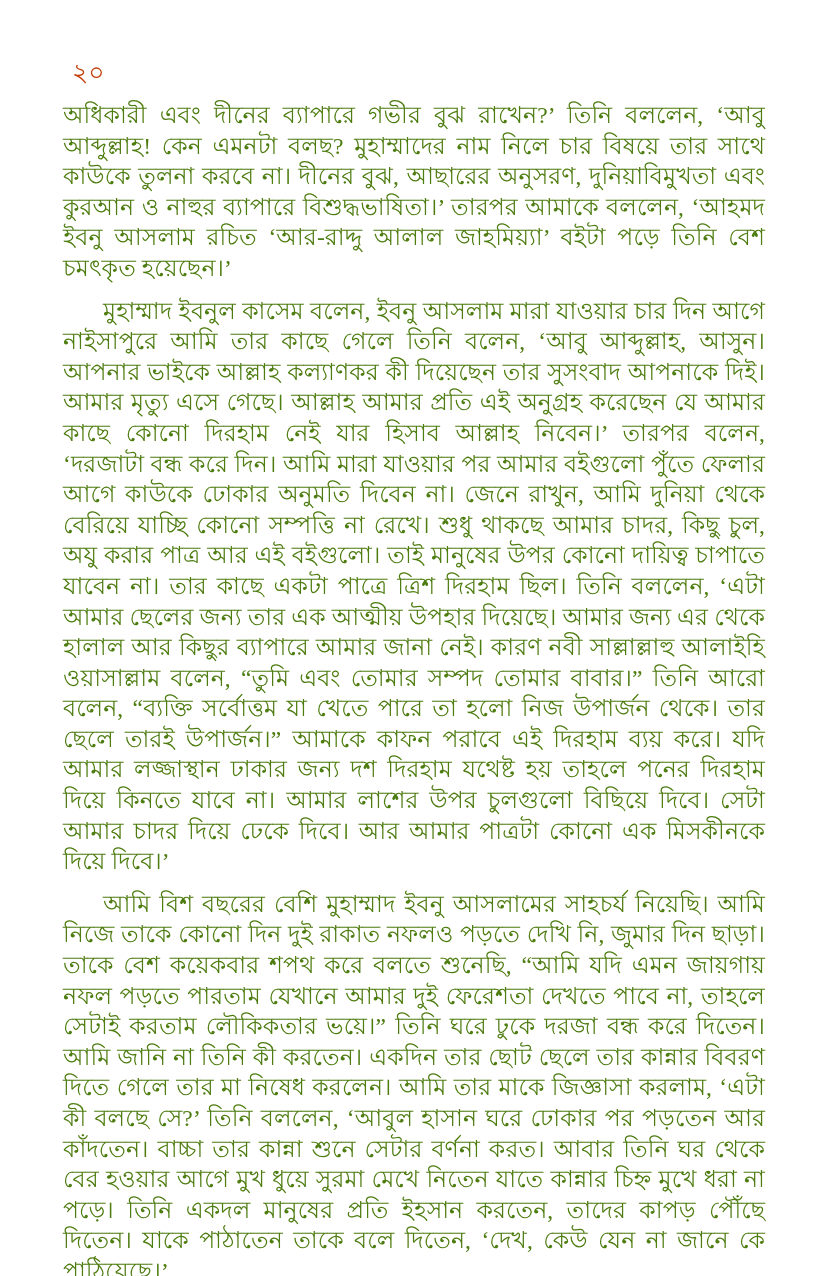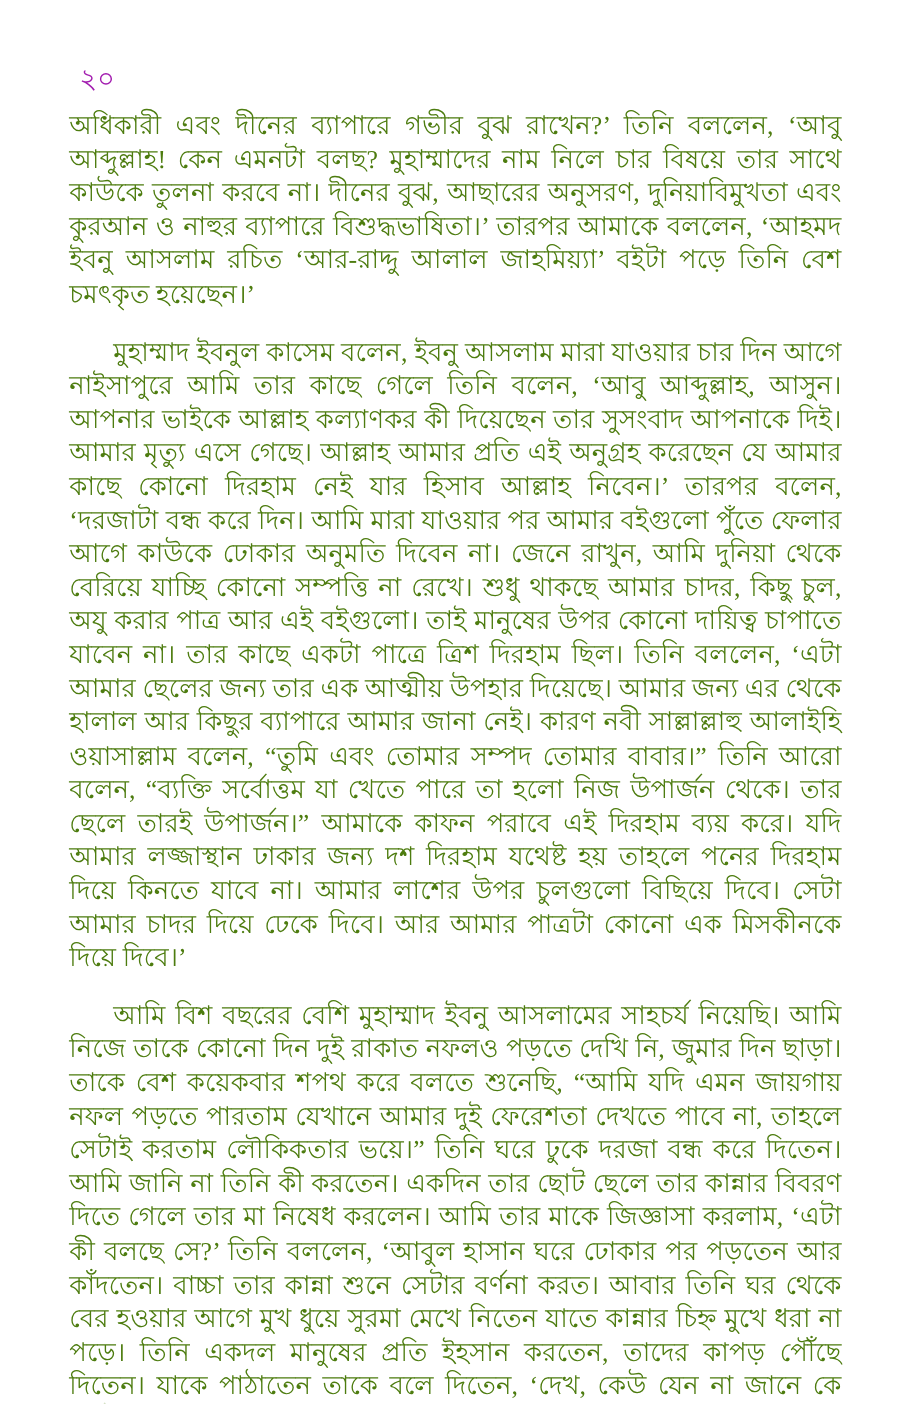--- a/index.html
+++ b/index.html
@@ -18,39 +18,39 @@
     font-family: "Liberation Serif", "DejaVu Serif", serif;
     overflow: hidden;
     box-sizing: border-box;
   }
   .page-number {
     position: absolute;
     top: 58px;
     left: 72px;
     font-size: 25px;
     line-height: 1.2;
-    color: #a21caf;
+    color: #c2410c;
   }
   .text-block {
     position: absolute;
     top: 100px;
     left: 63px;
     width: 702px;
   }
   .text-block p {
     margin: 0;
     font-size: 23.5px;
     line-height: 30.6px;
     text-align: justify;
     color: #4d7c0f;
     letter-spacing: 0.1px;
   }
   .text-block p.indented {
     text-indent: 40px;
-    margin-top: 22px;
+    margin-top: 12px;
   }
 </style>
 </head>
 <body>
 
 <div class="scan-page">
 
   <div class="page-number">২০</div>
 
   <div class="text-block">

